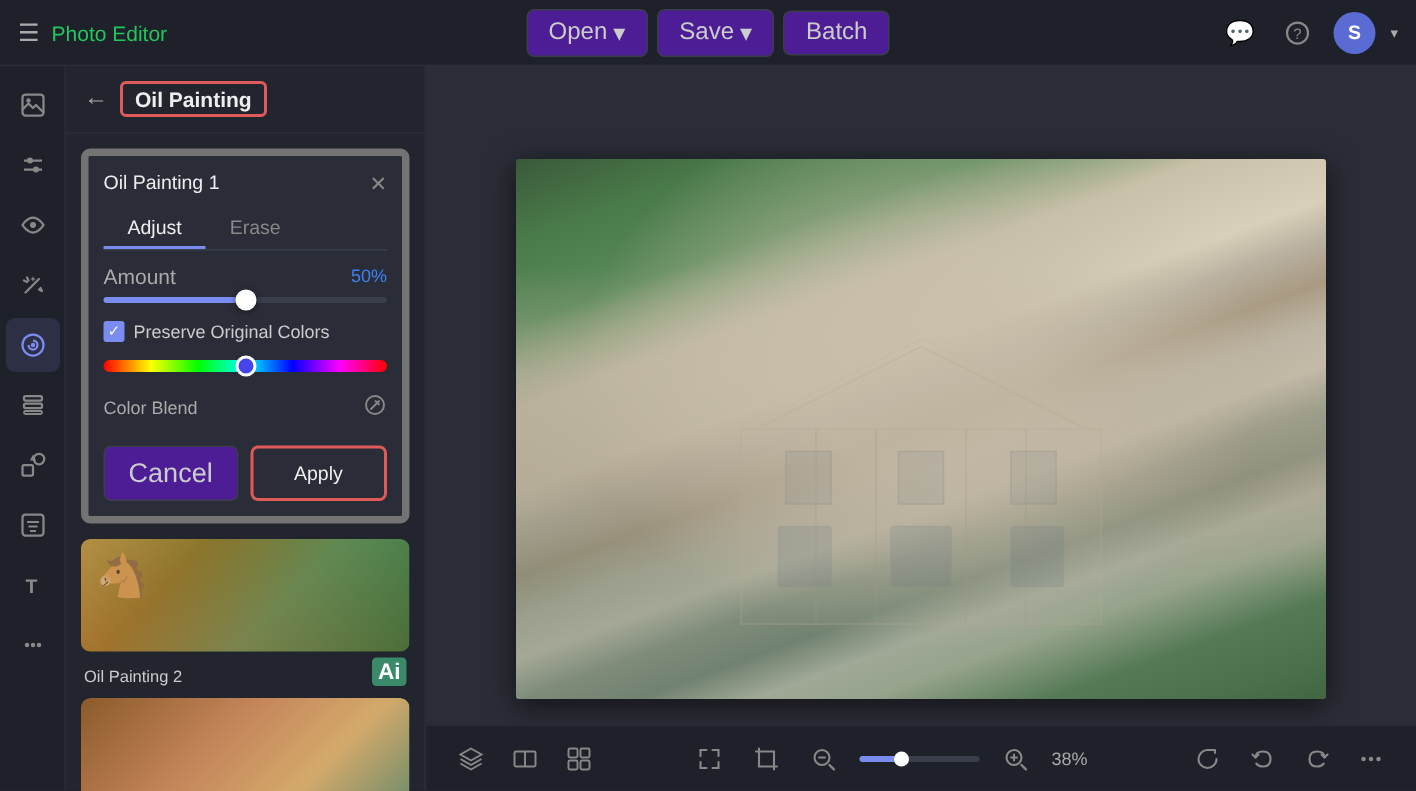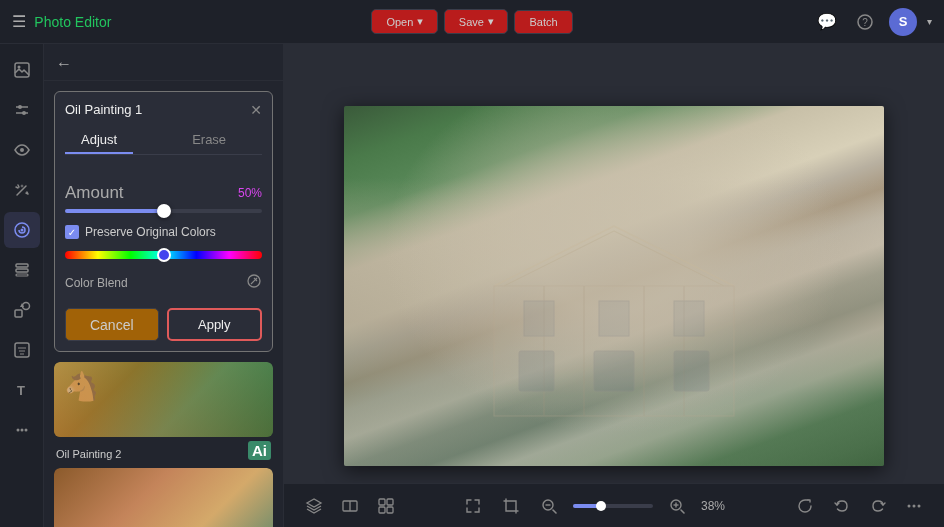--- a/index.html
+++ b/index.html
@@ -40,27 +40,27 @@
       color: #22c55e;
       font-size: 14px;
       font-weight: 500;
     }
     .topbar-center {
       display: flex;
       align-items: center;
       gap: 6px;
     }
     .tb-btn {
-      background: #b91c1c;
+      background: #4c1d95;
       border: 1px solid #3a3d4a;
       color: #ccc;
       padding: 5px 14px;
       border-radius: 5px;
       cursor: pointer;
-      font-size: 11px;
+      font-size: 16px;
       display: flex;
       align-items: center;
       gap: 4px;
       justify-content: center;
     }
     .topbar-right {
       display: flex;
       align-items: center;
       gap: 10px;
       flex: 1;
@@ -164,21 +164,21 @@
       border-radius: 4px;
       padding: 2px 8px;
     }
 
     
     .effect-card {
       background: #2a2d38;
       border-radius: 6px;
       margin: 10px;
       padding: 10px;
-      border: 1px solid #737373;
+      border: 5px solid #737373;
     }
     .card-header {
       display: flex;
       align-items: center;
       justify-content: space-between;
       margin-bottom: 10px;
     }
     .card-title {
       color: #eee;
       font-size: 13px;
@@ -189,45 +189,44 @@
       border: none;
       color: #888;
       cursor: pointer;
       font-size: 14px;
       line-height: 1;
     }
 
     
     .tab-row {
       display: flex;
-      margin-bottom: 28px;
+      margin-bottom: 9px;
       border-bottom: 1px solid #3a3d4a;
-      gap: 43px;
     }
     .tab {
       padding: 5px 16px;
       cursor: pointer;
       color: #888;
       font-size: 13px;
       border-bottom: 2px solid transparent;
     }
     .tab.active {
       color: #eee;
       border-bottom: 2px solid #7b8cf0;
     }
 
     
     .control-row {
       display: flex;
       align-items: center;
       justify-content: space-between;
       margin-bottom: 6px;
     }
-    .control-label { color: #aaa; font-size: 17px; }
-    .control-value { color: #d946ef; font-size: 12px; }
+    .control-label { color: #aaa; font-size: 14px; }
+    .control-value { color: #3b82f6; font-size: 12px; }
     .slider-wrap {
       position: relative;
       margin-bottom: 12px;
     }
     .slider-track {
       height: 4px;
       background: #3a3d4a;
       border-radius: 2px;
       position: relative;
     }
@@ -300,26 +299,26 @@
     .blend-icon { color: #888; cursor: pointer; font-size: 14px; }
 
     
     .action-row {
       display: flex;
       gap: 8px;
     }
     .cancel-btn {
       flex: 1;
       padding: 7px 0;
-      background: #a16207;
+      background: #4c1d95;
       border: 1px solid #3a3d4a;
       color: #ccc;
       border-radius: 5px;
       cursor: pointer;
-      font-size: 14px;
+      font-size: 18px;
     }
     .apply-btn {
       flex: 1;
       padding: 7px 0;
       background: #2a2d38;
       border: 2px solid #e05a5a;
       color: #eee;
       border-radius: 5px;
       cursor: pointer;
       font-size: 13px;
@@ -584,20 +583,21 @@
         <circle cx="9" cy="9" r="1.5" fill="#888"></circle>
         <circle cx="13" cy="9" r="1.5" fill="#888"></circle>
       </svg>
     </div>
   </div>
 
   <div class="effects-panel">
 
     <div class="panel-header">
       <button class="back-btn">←</button>
+      <span class="panel-title">Oil Painting</span>
     </div>
 
     <div class="effect-card">
       <div class="card-header">
         <span class="card-title">Oil Painting 1</span>
         <button class="close-btn">✕</button>
       </div>
 
       <div class="tab-row">
         <div class="tab active">Adjust</div>

